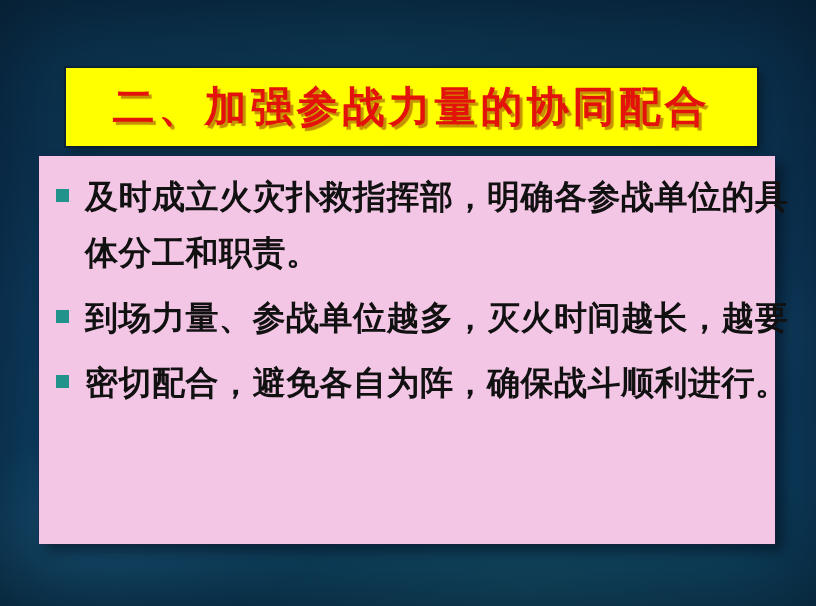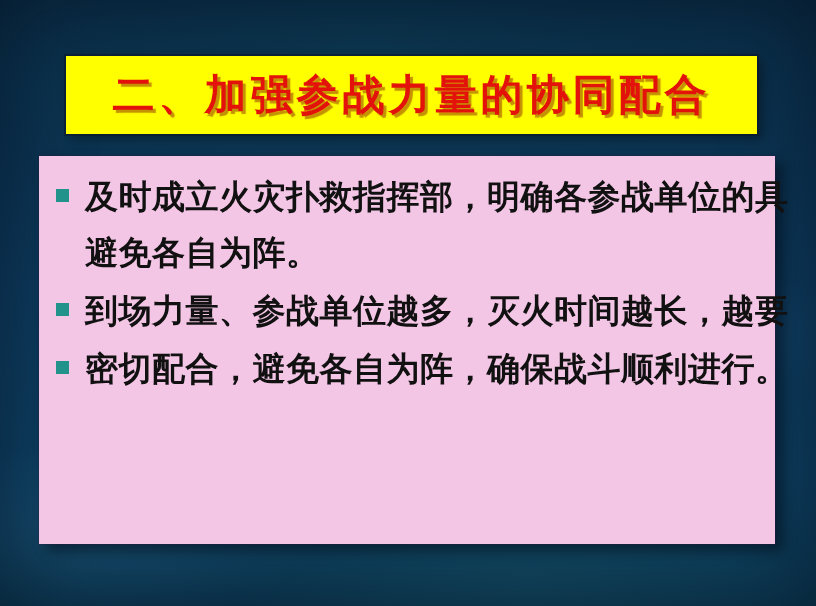--- a/index.html
+++ b/index.html
@@ -17,21 +17,21 @@
       radial-gradient(ellipse 320px 130px at 12% 88%, rgba(70,140,190,0.16), transparent 70%),
       radial-gradient(ellipse 420px 160px at 65% 97%, rgba(40,120,130,0.18), transparent 70%),
       radial-gradient(ellipse 600px 220px at 45% 6%, rgba(15,75,95,0.30), transparent 75%),
       radial-gradient(ellipse 250px 90px at 85% 55%, rgba(60,130,180,0.10), transparent 70%),
       linear-gradient(180deg, #0a2c46 0%, #0d3a5c 48%, #0d3f60 78%, #0c3a54 100%);
     box-shadow: inset 0 0 90px rgba(0, 5, 15, 0.45);
   }
   .title-box {
     position: absolute;
     left: 66px;
-    top: 56px;
+    top: 68px;
     width: 691px;
     height: 78px;
     background: var(--title-bg, #ffff00);
     display: flex;
     align-items: center;
     justify-content: center;
     box-shadow: 0 0 0 2px rgba(10, 25, 45, 0.6), 5px 5px 10px rgba(0, 0, 0, 0.35);
   }
   .title-text {
     color: var(--title-text, #e3120b);
@@ -45,21 +45,21 @@
     position: absolute;
     left: 39px;
     top: 156px;
     width: 736px;
     height: 388px;
     background: var(--content-bg, #f4c6e6);
     box-sizing: border-box;
     padding: 13px 18px 0 17px;
     display: flex;
     flex-direction: column;
-    gap: 2px;
+    gap: 9px;
     box-shadow: 0 0 0 1px rgba(50, 25, 70, 0.25), 8px 7px 12px rgba(0, 0, 10, 0.45);
   }
   .bullet-item {
     display: flex;
     flex-direction: row;
     align-items: flex-start;
   }
   .bullet-marker {
     flex: 0 0 auto;
     width: 13px;
@@ -88,21 +88,21 @@
   <div class="title-box">
     <div class="title-text">二、加强参战力量的协同配合</div>
   </div>
 
   <div class="content-box">
 
     <div class="bullet-item">
       <div class="bullet-marker"></div>
       <div class="bullet-lines">
         <div class="bullet-line">及时成立火灾扑救指挥部，明确各参战单位的具</div>
-        <div class="bullet-line">避免各自为阵。</div>
+        <div class="bullet-line">体分工和职责。</div>
       </div>
     </div>
 
     <div class="bullet-item">
       <div class="bullet-marker"></div>
       <div class="bullet-lines">
         <div class="bullet-line">到场力量、参战单位越多，灭火时间越长，越要</div>
       </div>
     </div>
 

